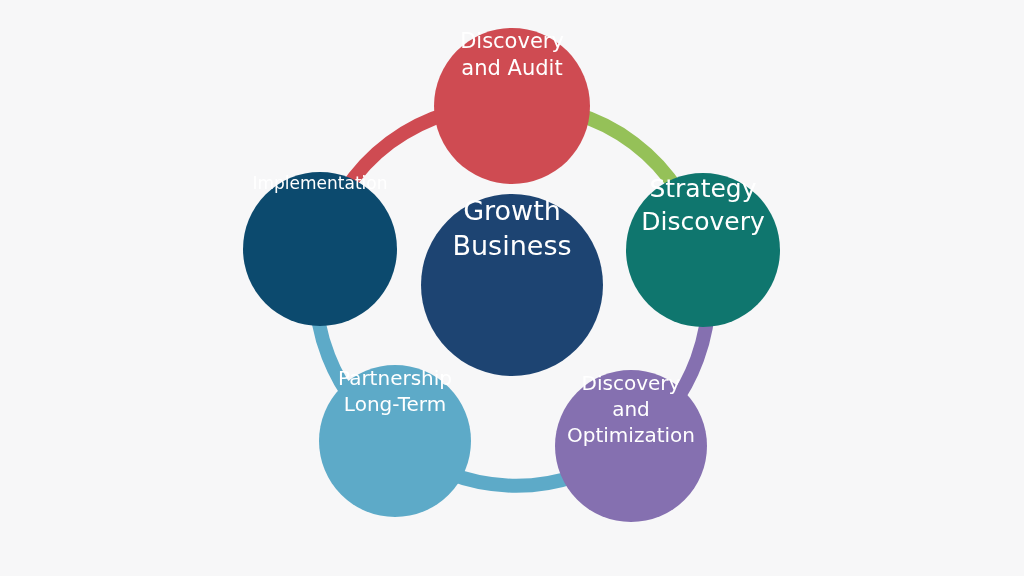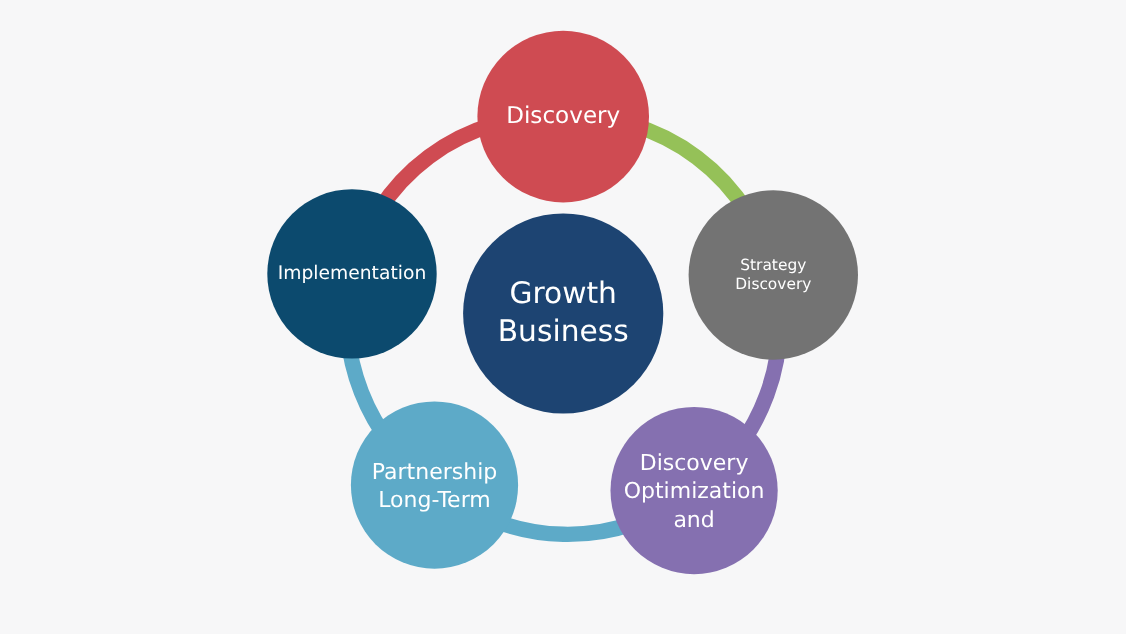--- a/index.html
+++ b/index.html
@@ -1,21 +1,21 @@
 <!DOCTYPE html>
 <html><head>
 <meta charset="utf-8">
 <style>
   html,body{margin:0;padding:0;}
   body{width:1024px;height:576px;background:#f7f7f8;overflow:hidden;position:relative;font-family:"DejaVu Sans","Liberation Sans",sans-serif;}
   svg.ring{position:absolute;left:0;top:0;}
-  .node{position:absolute;border-radius:50%;display:flex;align-items:center;justify-content:center;text-align:center;color:#fff;}
+  .node{position:absolute;border-radius:50%;display:flex;align-items:flex-start;justify-content:center;text-align:center;color:#fff;}
   .node span{display:block;line-height:1.3;}
   .n-discovery{left:434px;top:28px;width:156px;height:156px;background:#cf4b52;font-size:21px;}
-  .n-strategy{left:626px;top:173px;width:154px;height:154px;background:#737373;font-size:14px;}
+  .n-strategy{left:626px;top:173px;width:154px;height:154px;background:#0f766e;font-size:25px;}
   .n-tracking{left:555px;top:370px;width:152px;height:152px;background:#8570b0;font-size:20px;}
   .n-longterm{left:319px;top:365px;width:152px;height:152px;background:#5daac8;font-size:20px;}
   .n-impl{left:243px;top:172px;width:154px;height:154px;background:#0c4a6e;font-size:17px;}
   .n-center{left:421px;top:194px;width:182px;height:182px;background:#1d4472;font-size:27px;}
   .n-center span{line-height:1.28;}
 </style>
 </head>
 <body>
 
 <svg class="ring" width="1024" height="576">
@@ -23,35 +23,36 @@
   <path d="M 512 106 A 186 186 0 0 1 703 250" fill="none" stroke="#95c158" stroke-width="14"></path>
   <path d="M 703 250 A 186 186 0 0 1 631 446" fill="none" stroke="#8570b0" stroke-width="14"></path>
   <path d="M 631 446 A 186 186 0 0 1 395 441" fill="none" stroke="#5daac8" stroke-width="14"></path>
   <path d="M 395 441 A 186 186 0 0 1 320 249" fill="none" stroke="#5daac8" stroke-width="14"></path>
   <path d="M 320 249 A 186 186 0 0 1 512 106" fill="none" stroke="#cf4b52" stroke-width="14"></path>
 </svg>
 
 <div class="node n-discovery">
   <div>
     <span>Discovery</span>
+    <span>and Audit</span>
   </div>
 </div>
 
 <div class="node n-strategy">
   <div>
     <span>Strategy</span>
     <span>Discovery</span>
   </div>
 </div>
 
 <div class="node n-tracking">
   <div>
     <span>Discovery</span>
+    <span>and</span>
     <span>Optimization</span>
-    <span>and</span>
   </div>
 </div>
 
 <div class="node n-longterm">
   <div>
     <span>Partnership</span>
     <span>Long-Term</span>
   </div>
 </div>
 

